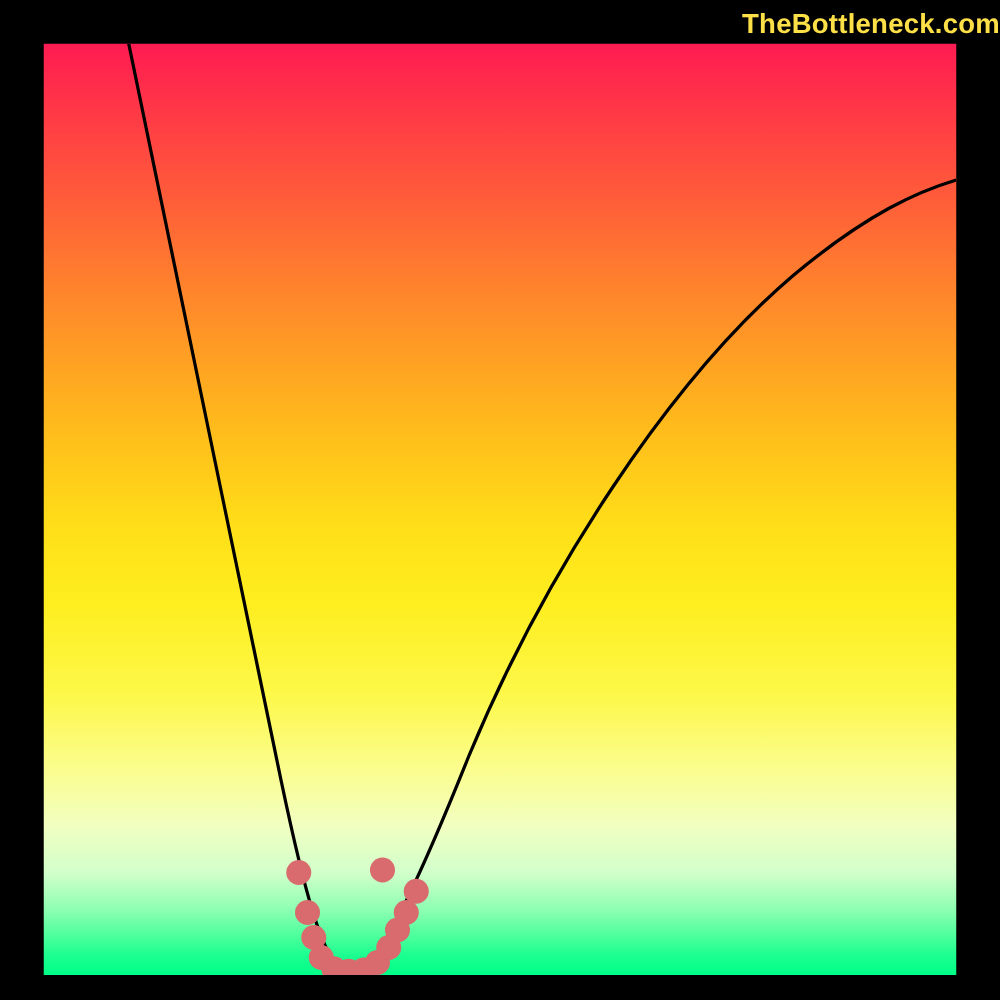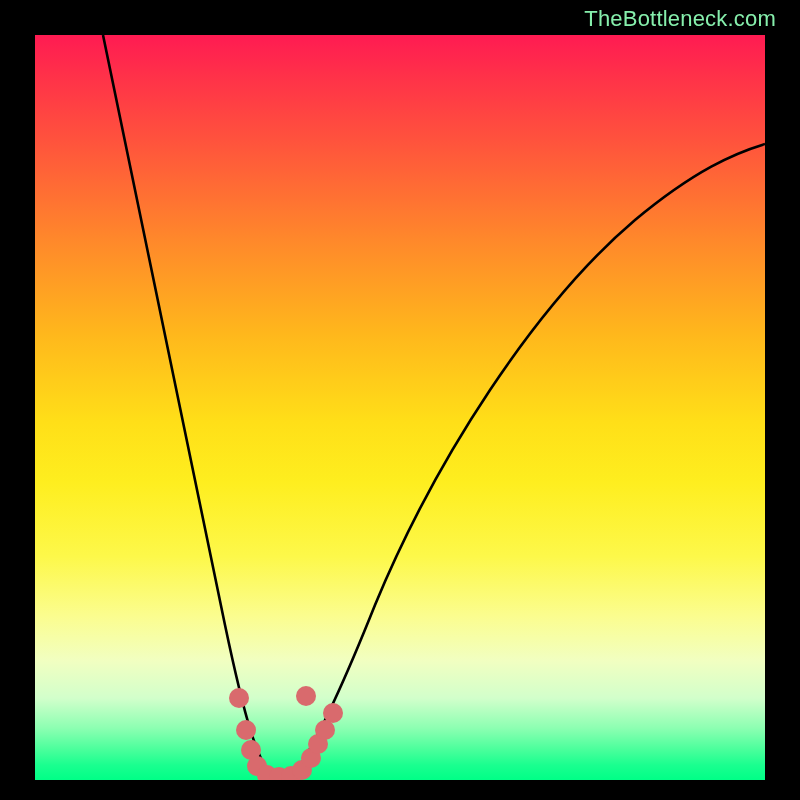--- a/index.html
+++ b/index.html
@@ -45,24 +45,24 @@
   .curve-svg {
     position: absolute;
     top: 35px;
     left: 35px;
     width: 730px;
     height: 745px;
   }
   .attribution {
     position: absolute;
     top: 6px;
-    right: 24px;
-    color: #86efac;
+    right: 0;
+    color: #fde047;
     font-size: 22px;
-    font-weight: 400;
+    font-weight: 700;
     letter-spacing: 0.2px;
   }
 </style>
 </head>
 <body>
 
 <div class="frame">
   <div class="plot"></div>
 
   <svg class="curve-svg" viewBox="0 0 730 745" preserveAspectRatio="none">

